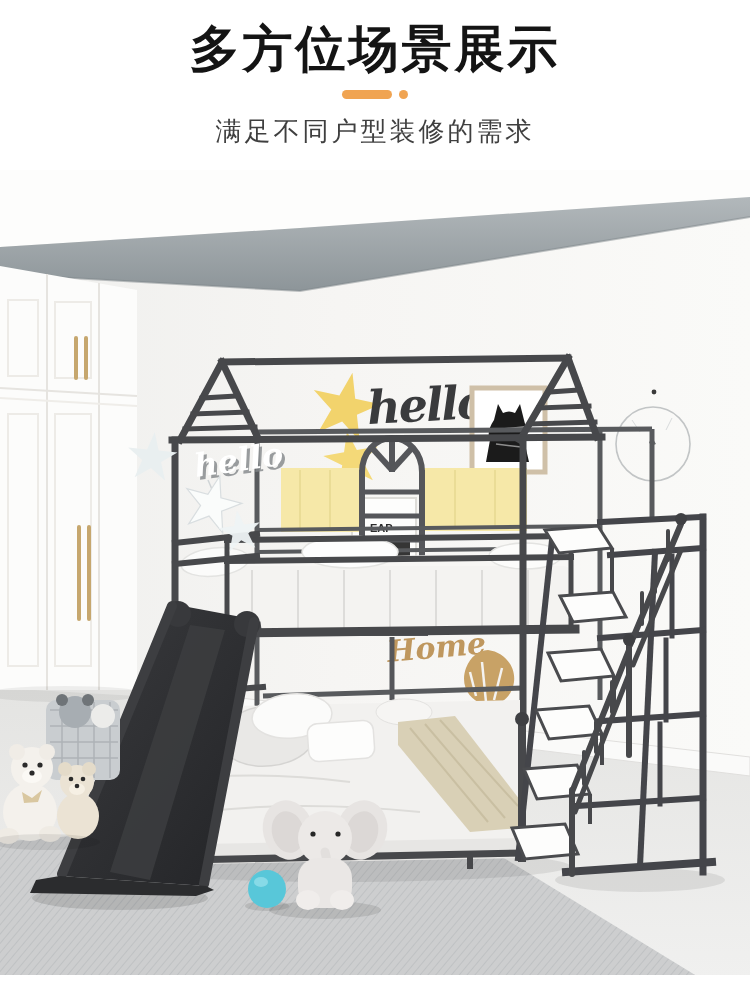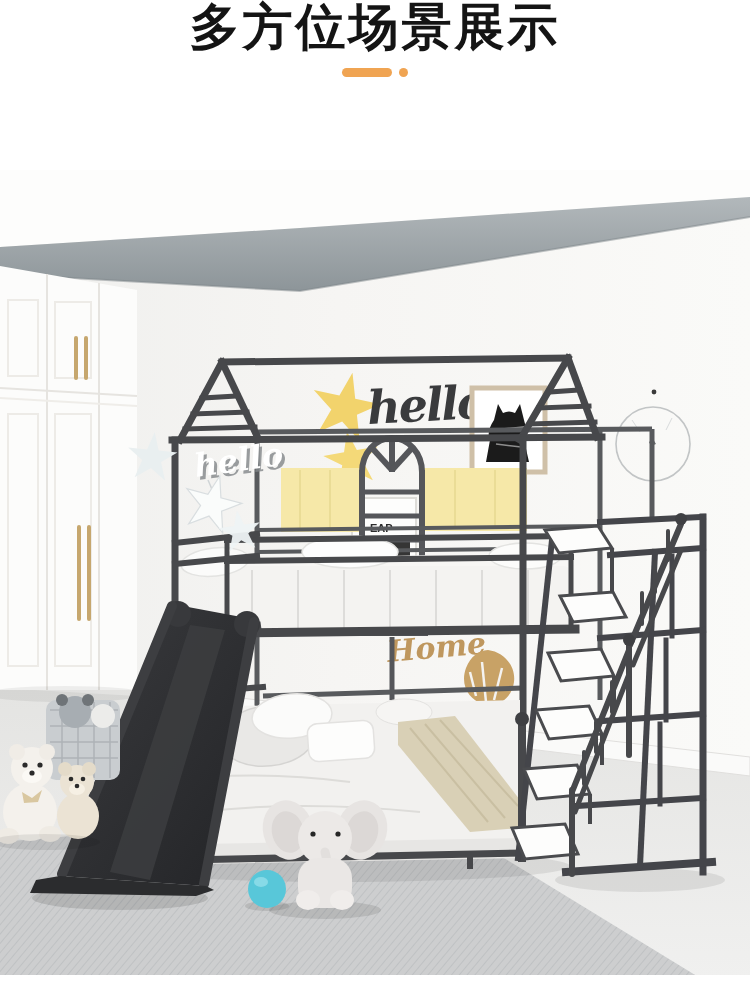--- a/index.html
+++ b/index.html
@@ -1,38 +1,39 @@
 <!DOCTYPE html>
 <html><head>
 <meta charset="utf-8">
 <style>
   html,body{margin:0;padding:0;background:#ffffff;}
   .page{position:relative;width:750px;height:989px;background:#ffffff;overflow:hidden;
         font-family:"Liberation Sans", sans-serif;}
   .header{position:absolute;top:0;left:0;width:750px;height:170px;background:#ffffff;text-align:center;}
-  .title{margin:0;font-size:50px;line-height:1.1;font-weight:900;color:#141414;
+  .title{margin:0;padding-top:22px;font-size:50px;line-height:1.1;font-weight:900;color:#141414;
          letter-spacing:3px;font-family:"Liberation Sans", sans-serif;}
   .divider{margin-top:13px;display:flex;align-items:center;justify-content:center;}
   .divider .pill{width:50px;height:9px;border-radius:5px;background:#F0A452;}
   .divider .dot{width:9px;height:9px;border-radius:50%;background:#F0A452;margin-left:7px;}
   .subtitle{margin:0;margin-top:15px;font-size:26px;font-weight:500;color:#3f3f3f;letter-spacing:3px;}
   .photo{position:absolute;top:170px;left:0;width:750px;height:805px;}
   .script-txt{font-family:"DejaVu Serif", serif;font-style:italic;font-weight:bold;}
 </style>
 </head>
 <body>
 
 <div class="page">
 
   <div class="header">
     <h1 class="title">多方位场景展示</h1>
     <div class="divider">
       <span class="pill"></span>
       <span class="dot"></span>
     </div>
+    <p class="subtitle">满足不同户型装修的需求</p>
   </div>
 
   <svg class="photo" viewBox="0 170 750 805" width="750" height="805" xmlns="http://www.w3.org/2000/svg">
     <defs>
       <linearGradient id="wallg" x1="0" y1="0" x2="1" y2="0">
         <stop offset="0" stop-color="#efefed"></stop>
           <stop offset="0.45" stop-color="#f6f5f3"></stop>
           <stop offset="1" stop-color="#fafaf8"></stop>
       </linearGradient>
       <linearGradient id="beamg" x1="0" y1="0" x2="0" y2="1">

